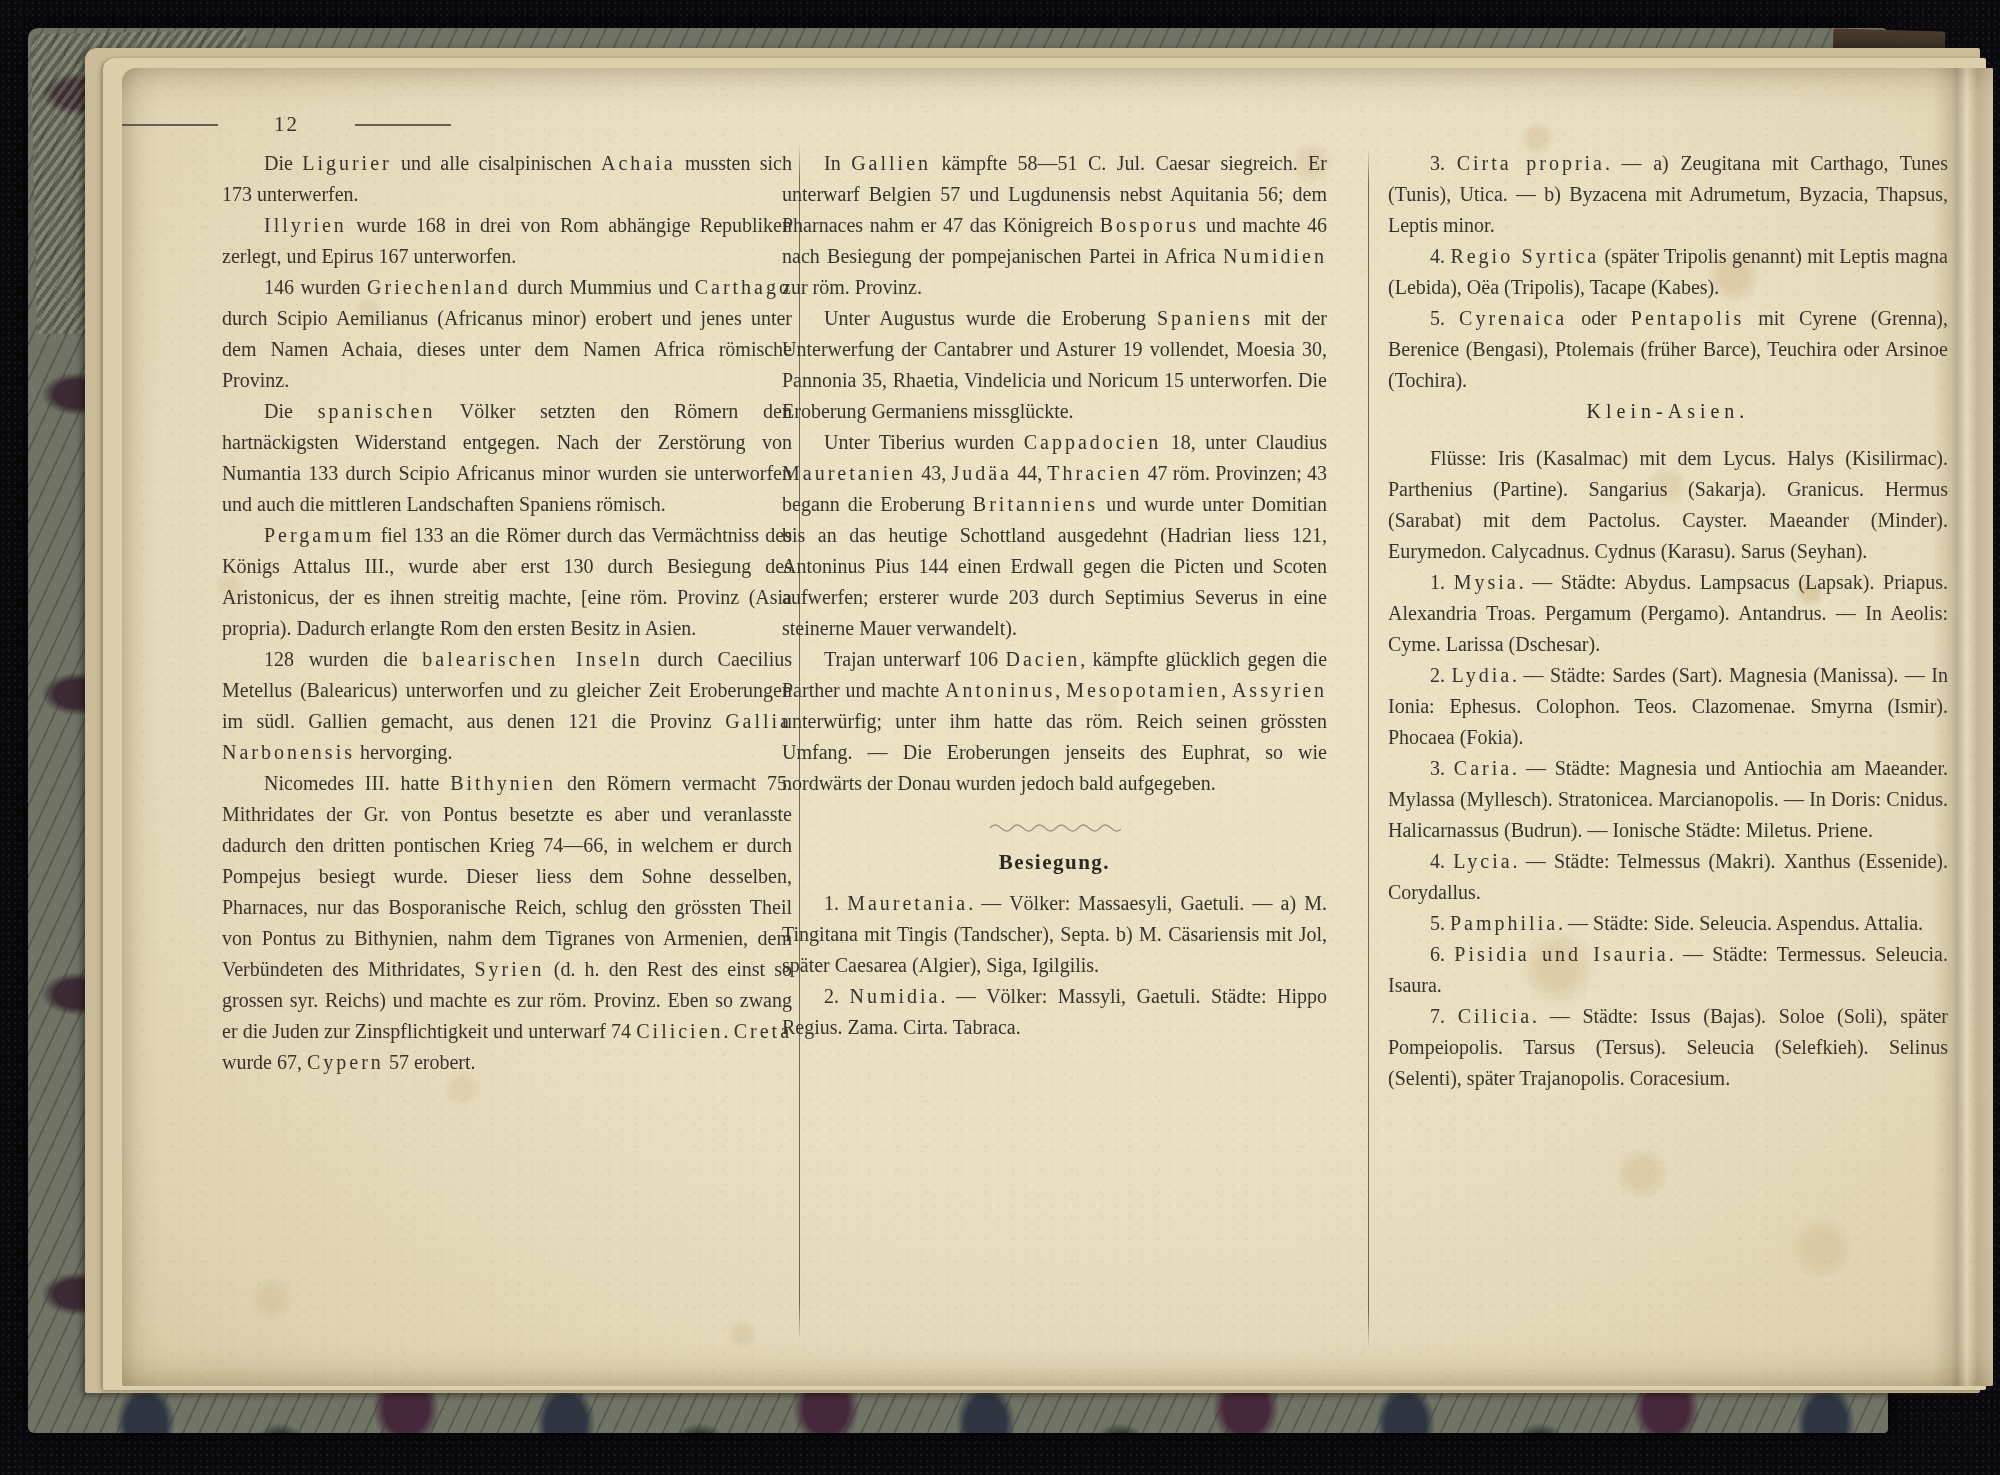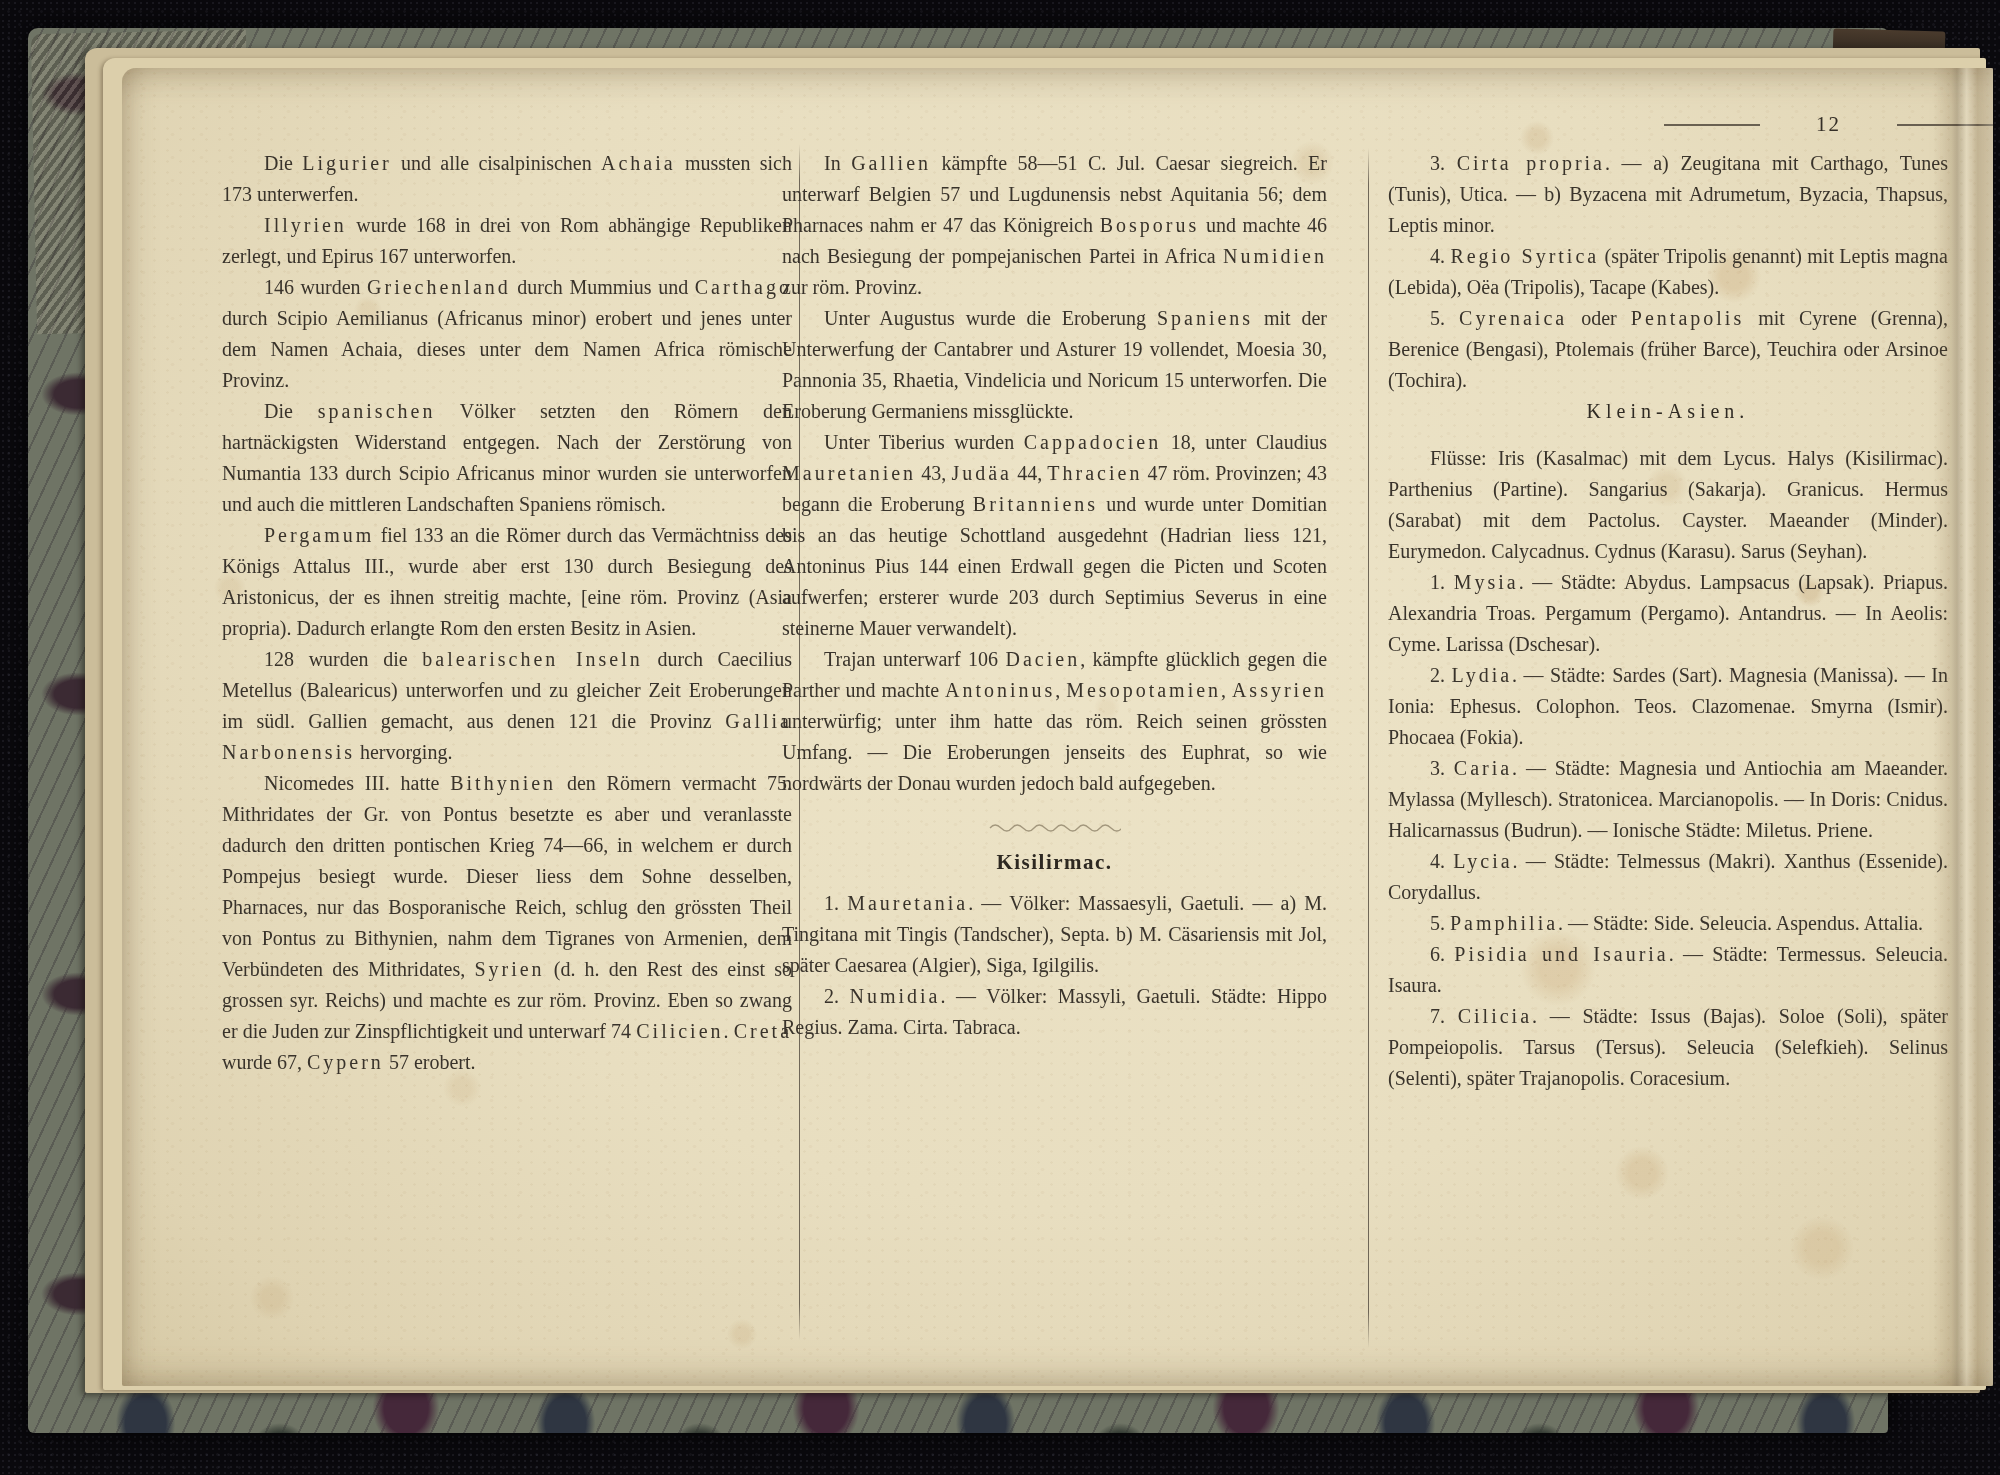--- a/index.html
+++ b/index.html
@@ -100,21 +100,21 @@
       radial-gradient(circle at 150px 1230px, rgba(170,124,66,.12) 0 10px, transparent 22px),
       radial-gradient(circle at 620px 1266px, rgba(170,124,66,.12) 0 7px,  transparent 15px),
       radial-gradient(circle at 985px 640px,  rgba(170,124,66,.08) 0 6px,  transparent 13px),
       radial-gradient(circle at 108px 520px,  rgba(170,124,66,.10) 0 8px,  transparent 16px),
       radial-gradient(circle at 246px 242px,  rgba(170,124,66,.10) 0 7px,  transparent 14px);
   }
 
   
   .page-head{
     position:absolute;left:0;top:44px;width:100%;
-    display:flex;align-items:center;justify-content:flex-end;gap:56px;
+    display:flex;align-items:center;justify-content:flex-start;gap:56px;
   }
   .page-head .dash{display:inline-block;width:96px;border-top:2px solid #524a3e;opacity:.85;}
   .pagenum{font-size:21px;letter-spacing:2px;color:#352f27;}
 
   
   .col{position:absolute;top:80px;font-size:20px;line-height:31px;text-align:justify;hyphens:auto;}
   .col p{margin:0;text-indent:42px;}
   .col1{left:100px;width:570px;}
   .col2{left:660px;width:545px;}
   .col3{left:1266px;width:560px;}
@@ -175,21 +175,21 @@
   <div class="rule rule1"></div>
 
   <div class="col col2">
     <p>In <span class="sp">Gallien</span> kämpfte 58—51 C. Jul. Caesar siegreich. Er unterwarf Belgien 57 und Lugdunensis nebst Aquitania 56; dem Pharnaces nahm er 47 das Königreich <span class="sp">Bosporus</span> und machte 46 nach Besiegung der pompejanischen Partei in Africa <span class="sp">Numidien</span> zur röm. Provinz.</p>
     <p>Unter Augustus wurde die Eroberung <span class="sp">Spaniens</span> mit der Unterwerfung der Cantabrer und Asturer 19 vollendet, Moesia 30, Pannonia 35, Rhaetia, Vindelicia und Noricum 15 unterworfen. Die Eroberung Germaniens missglückte.</p>
     <p>Unter Tiberius wurden <span class="sp">Cappadocien</span> 18, unter Claudius <span class="sp">Mauretanien</span> 43, <span class="sp">Judäa</span> 44, <span class="sp">Thracien</span> 47 röm. Provinzen; 43 begann die Eroberung <span class="sp">Britanniens</span> und wurde unter Domitian bis an das heutige Schottland ausgedehnt (Hadrian liess 121, Antoninus Pius 144 einen Erdwall gegen die Picten und Scoten aufwerfen; ersterer wurde 203 durch Septimius Severus in eine steinerne Mauer verwandelt).</p>
     <p>Trajan unterwarf 106 <span class="sp">Dacien</span>, kämpfte glücklich gegen die Parther und machte <span class="sp">Antoninus</span>, <span class="sp">Mesopotamien</span>, <span class="sp">Assyrien</span> unterwürfig; unter ihm hatte das röm. Reich seinen grössten Umfang. — Die Eroberungen jenseits des Euphrat, so wie nordwärts der Donau wurden jedoch bald aufgegeben.</p>
     <svg class="divider" width="132" height="10" viewBox="0 0 132 10">
       <path d="M1 5 q 5 -6 11 0 t 11 0 t 11 0 t 11 0 t 11 0 t 11 0 t 11 0 t 11 0 t 11 0 t 11 0 t 11 0 t 11 0" stroke="#8b7f66" fill="none" stroke-width="1.3"></path>
     </svg>
-    <p class="sec-head">Kisilirmac.</p>
+    <p class="sec-head">Besiegung.</p>
     <p>1. <span class="sp">Mauretania</span>. — Völker: Massaesyli, Gaetuli. — a) M. Tingitana mit Tingis (Tandscher), Septa. b) M. Cäsariensis mit Jol, später Caesarea (Algier), Siga, Igilgilis.</p>
     <p>2. <span class="sp">Numidia</span>. — Völker: Massyli, Gaetuli. Städte: Hippo Regius. Zama. Cirta. Tabraca.</p>
   </div>
 
   <div class="rule rule2"></div>
 
   <div class="col col3">
     <p>3. <span class="sp">Cirta propria</span>. — a) Zeugitana mit Carthago, Tunes (Tunis), Utica. — b) Byzacena mit Adrumetum, Byzacia, Thapsus, Leptis minor.</p>
     <p>4. <span class="sp">Regio Syrtica</span> (später Tripolis genannt) mit Leptis magna (Lebida), Oëa (Tripolis), Tacape (Kabes).</p>
     <p>5. <span class="sp">Cyrenaica</span> oder <span class="sp">Pentapolis</span> mit Cyrene (Grenna), Berenice (Bengasi), Ptolemais (früher Barce), Teuchira oder Arsinoe (Tochira).</p>

